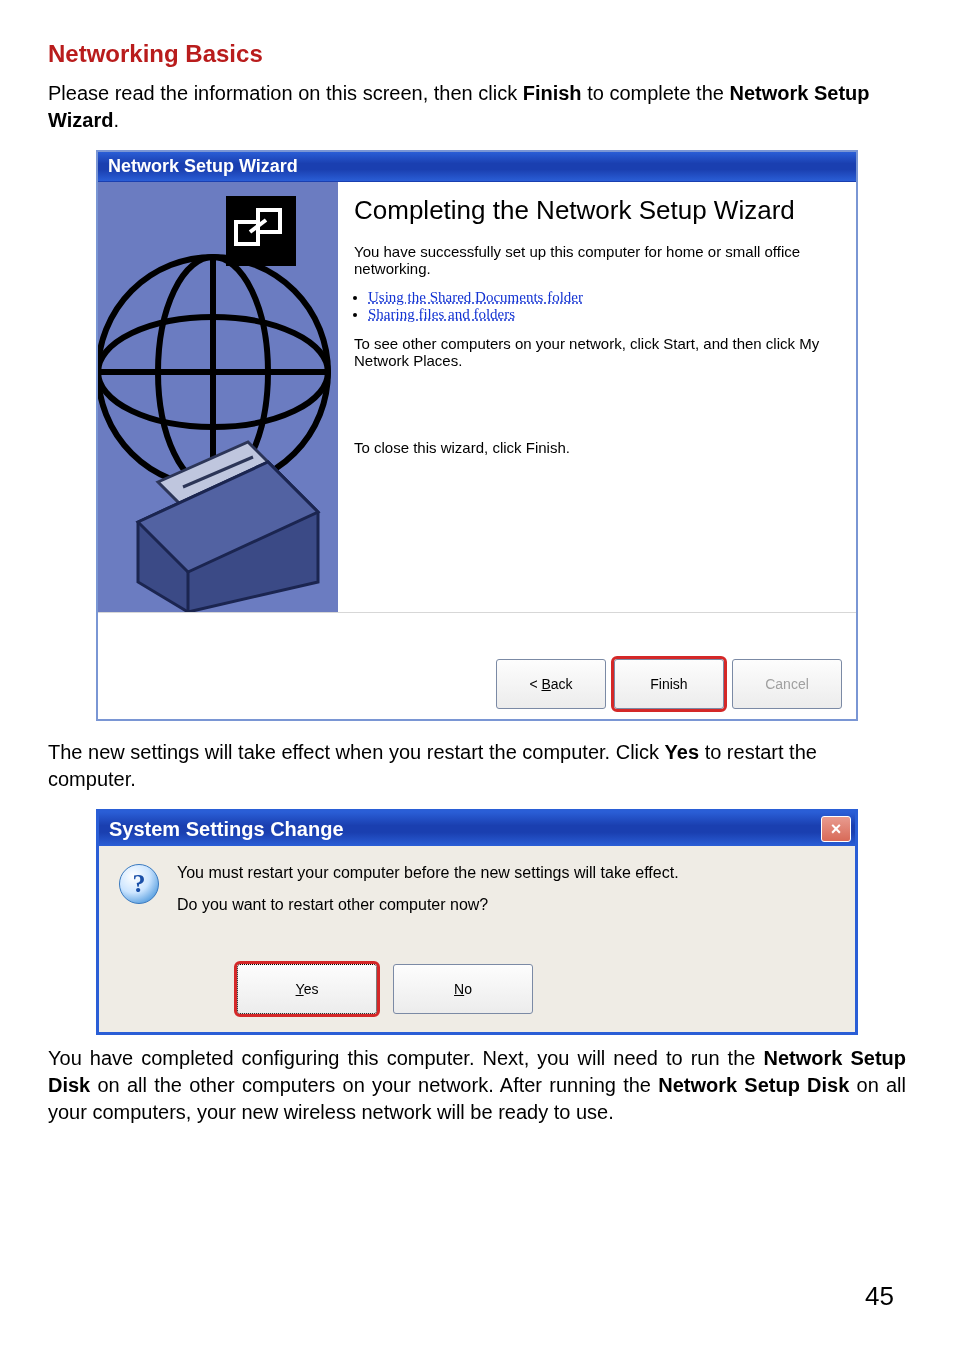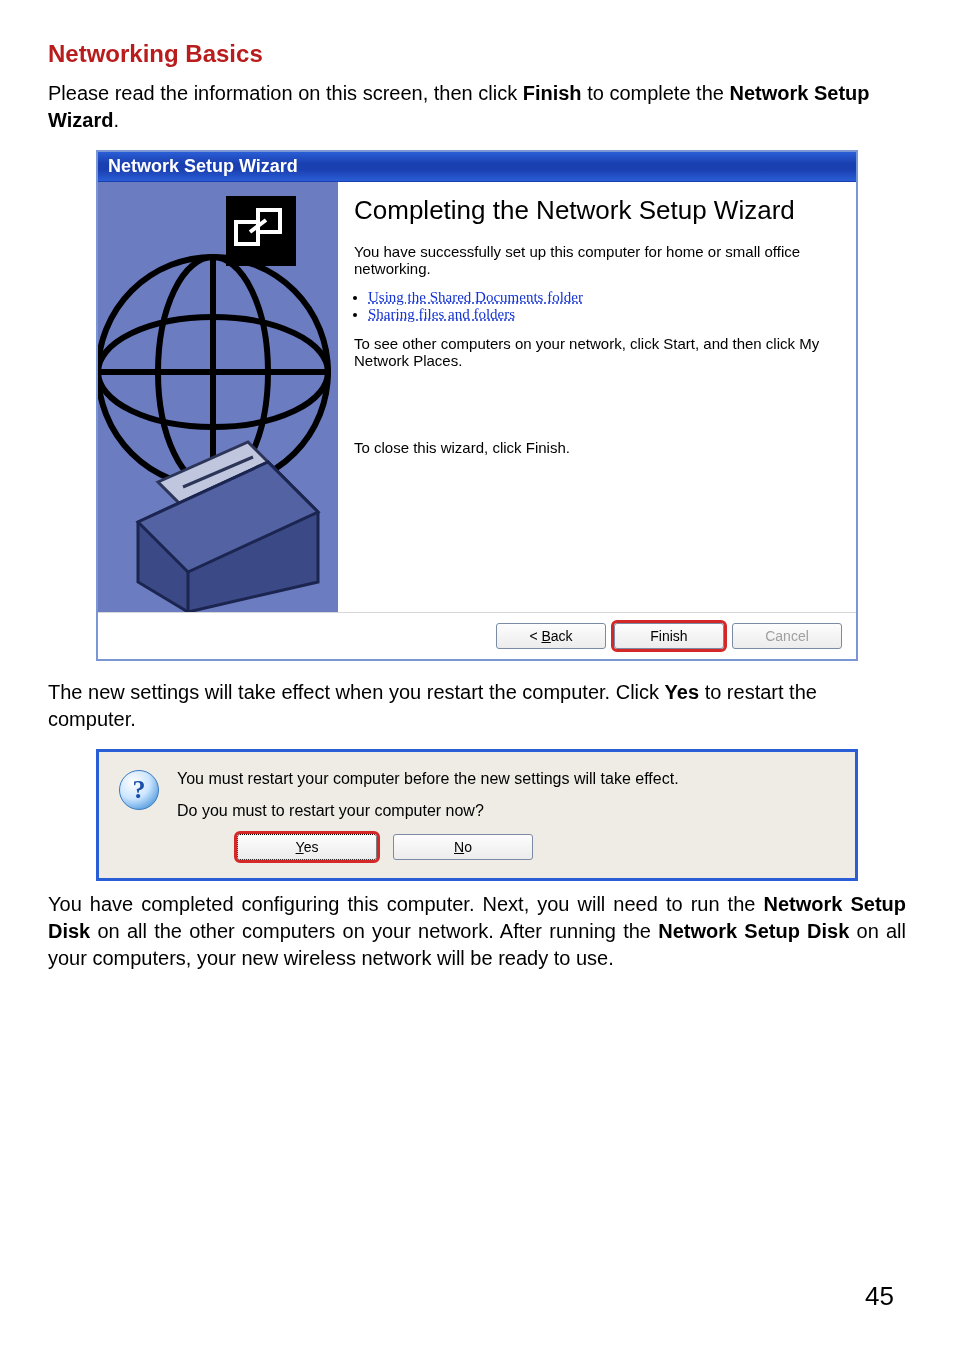--- a/index.html
+++ b/index.html
@@ -75,27 +75,28 @@
   .button-row {
     border-top: 1px solid #d7d7d7;
     padding: 10px 14px;
     display: flex;
     justify-content: flex-end;
     gap: 8px;
   }
   .xp-btn {
     font-family: Tahoma, sans-serif;
     font-size: 14px;
-    padding: 4px 0;
+    padding: 16px 0;
     width: 110px;
     text-align: center;
     border: 1px solid #7b8aa5;
     border-radius: 3px;
     background: linear-gradient(#fdfdfd,#ececec);
     color: #000;
+    margin-top: 36px;
   }
   .xp-btn.disabled { color: #a0a0a0; }
   .xp-btn.finish-highlight {
     outline: 3px solid #d42828;
     outline-offset: 0;
   }
   .xp-btn .ul { text-decoration: underline; }
   
   .dialog-wrap {
     margin: 0 48px 10px 48px;
@@ -223,25 +224,29 @@
     <div class="xp-btn finish-highlight">Finish</div>
     <div class="xp-btn disabled">Cancel</div>
   </div>
 </div>
 
 <p class="body-text">
   <span>The new settings will take effect when you restart the computer. Click </span><span class="bold">Yes</span><span> to restart the computer.</span>
 </p>
 
 <div class="dialog-wrap">
+  <div class="dialog-titlebar">
+    <span class="t">System Settings Change</span>
+    <div class="close-btn">×</div>
+  </div>
   <div class="dialog-body">
     <div class="q-icon">?</div>
     <div class="dialog-msg">
       <p>You must restart your computer before the new settings will take effect.</p>
-      <p>Do you must to restart your computer now?</p>
+      <p>Do you want to restart other computer now?</p>
       <div class="dialog-btns">
         <div class="xp-btn yes-highlight">
           <span class="ul">Y</span><span>es</span>
         </div>
         <div class="xp-btn">
           <span class="ul">N</span><span>o</span>
         </div>
       </div>
     </div>
   </div>

